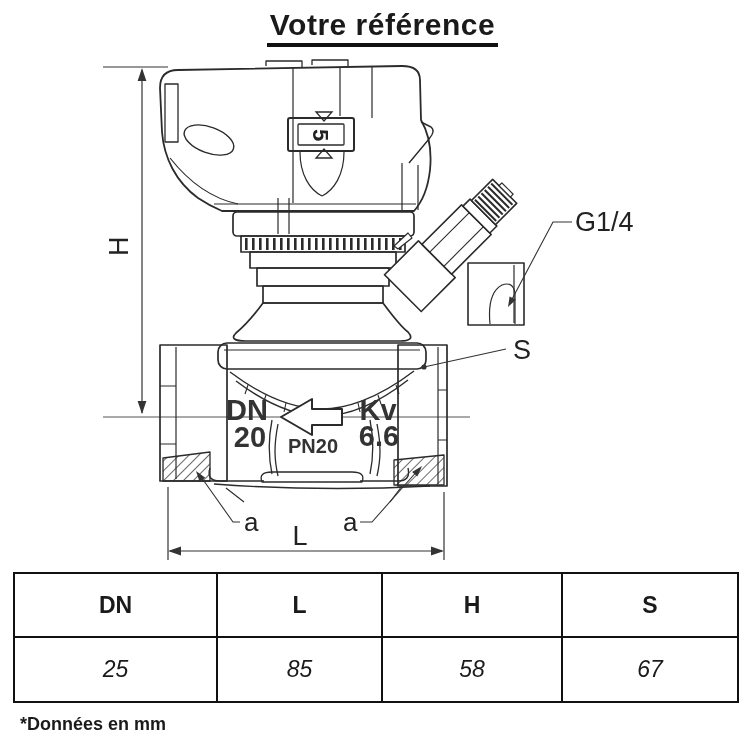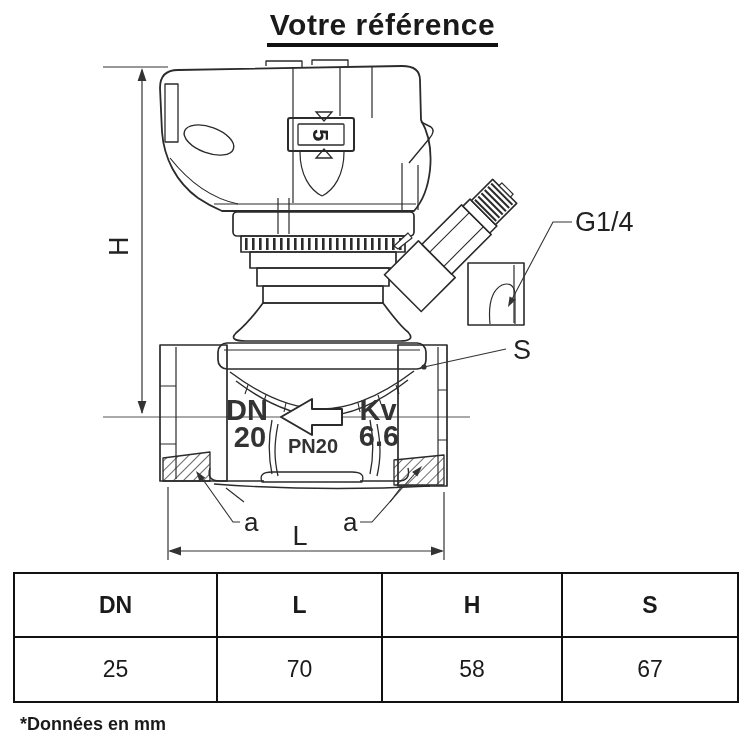--- a/index.html
+++ b/index.html
@@ -7,21 +7,21 @@
         font-family:"Liberation Sans", sans-serif;color:#1a1a1a;}
   .title-wrap{position:absolute;top:8px;left:0;width:750px;text-align:center;}
   .title{display:inline-block;font-size:30px;font-weight:bold;letter-spacing:.5px;
          border-bottom:4px solid #111;padding:0 3px 1px 3px;margin-left:15px;}
   svg{position:absolute;top:0;left:0;}
   .dims-table{position:absolute;top:572px;left:13px;width:724px;border-collapse:collapse;
               table-layout:fixed;}
   .dims-table td{border:2px solid #111;text-align:center;vertical-align:middle;
                  font-size:23px;padding:0;}
   .dims-table tr.hdr td{font-weight:bold;height:62px;}
-  .dims-table tr.val td{height:63px;}
+  .dims-table tr.val td{height:63px;font-style:italic;}
   .footnote{position:absolute;top:714px;left:20px;font-size:18px;font-weight:bold;text-align:center;}
 </style>
 </head>
 <body>
 
 <div class="page">
 
   <div class="title-wrap">
     <span class="title">Votre référence</span>
   </div>
@@ -166,21 +166,21 @@
     </colgroup>
     <tbody>
         <tr class="hdr">
       <td>DN</td>
       <td>L</td>
       <td>H</td>
       <td>S</td>
     </tr>
     <tr class="val">
       <td>25</td>
-      <td>70</td>
+      <td>85</td>
       <td>58</td>
       <td>67</td>
     </tr>
   </tbody>
     </table>
 
   <div class="footnote">*Données en mm</div>
 </div>
 
 </body></html>

